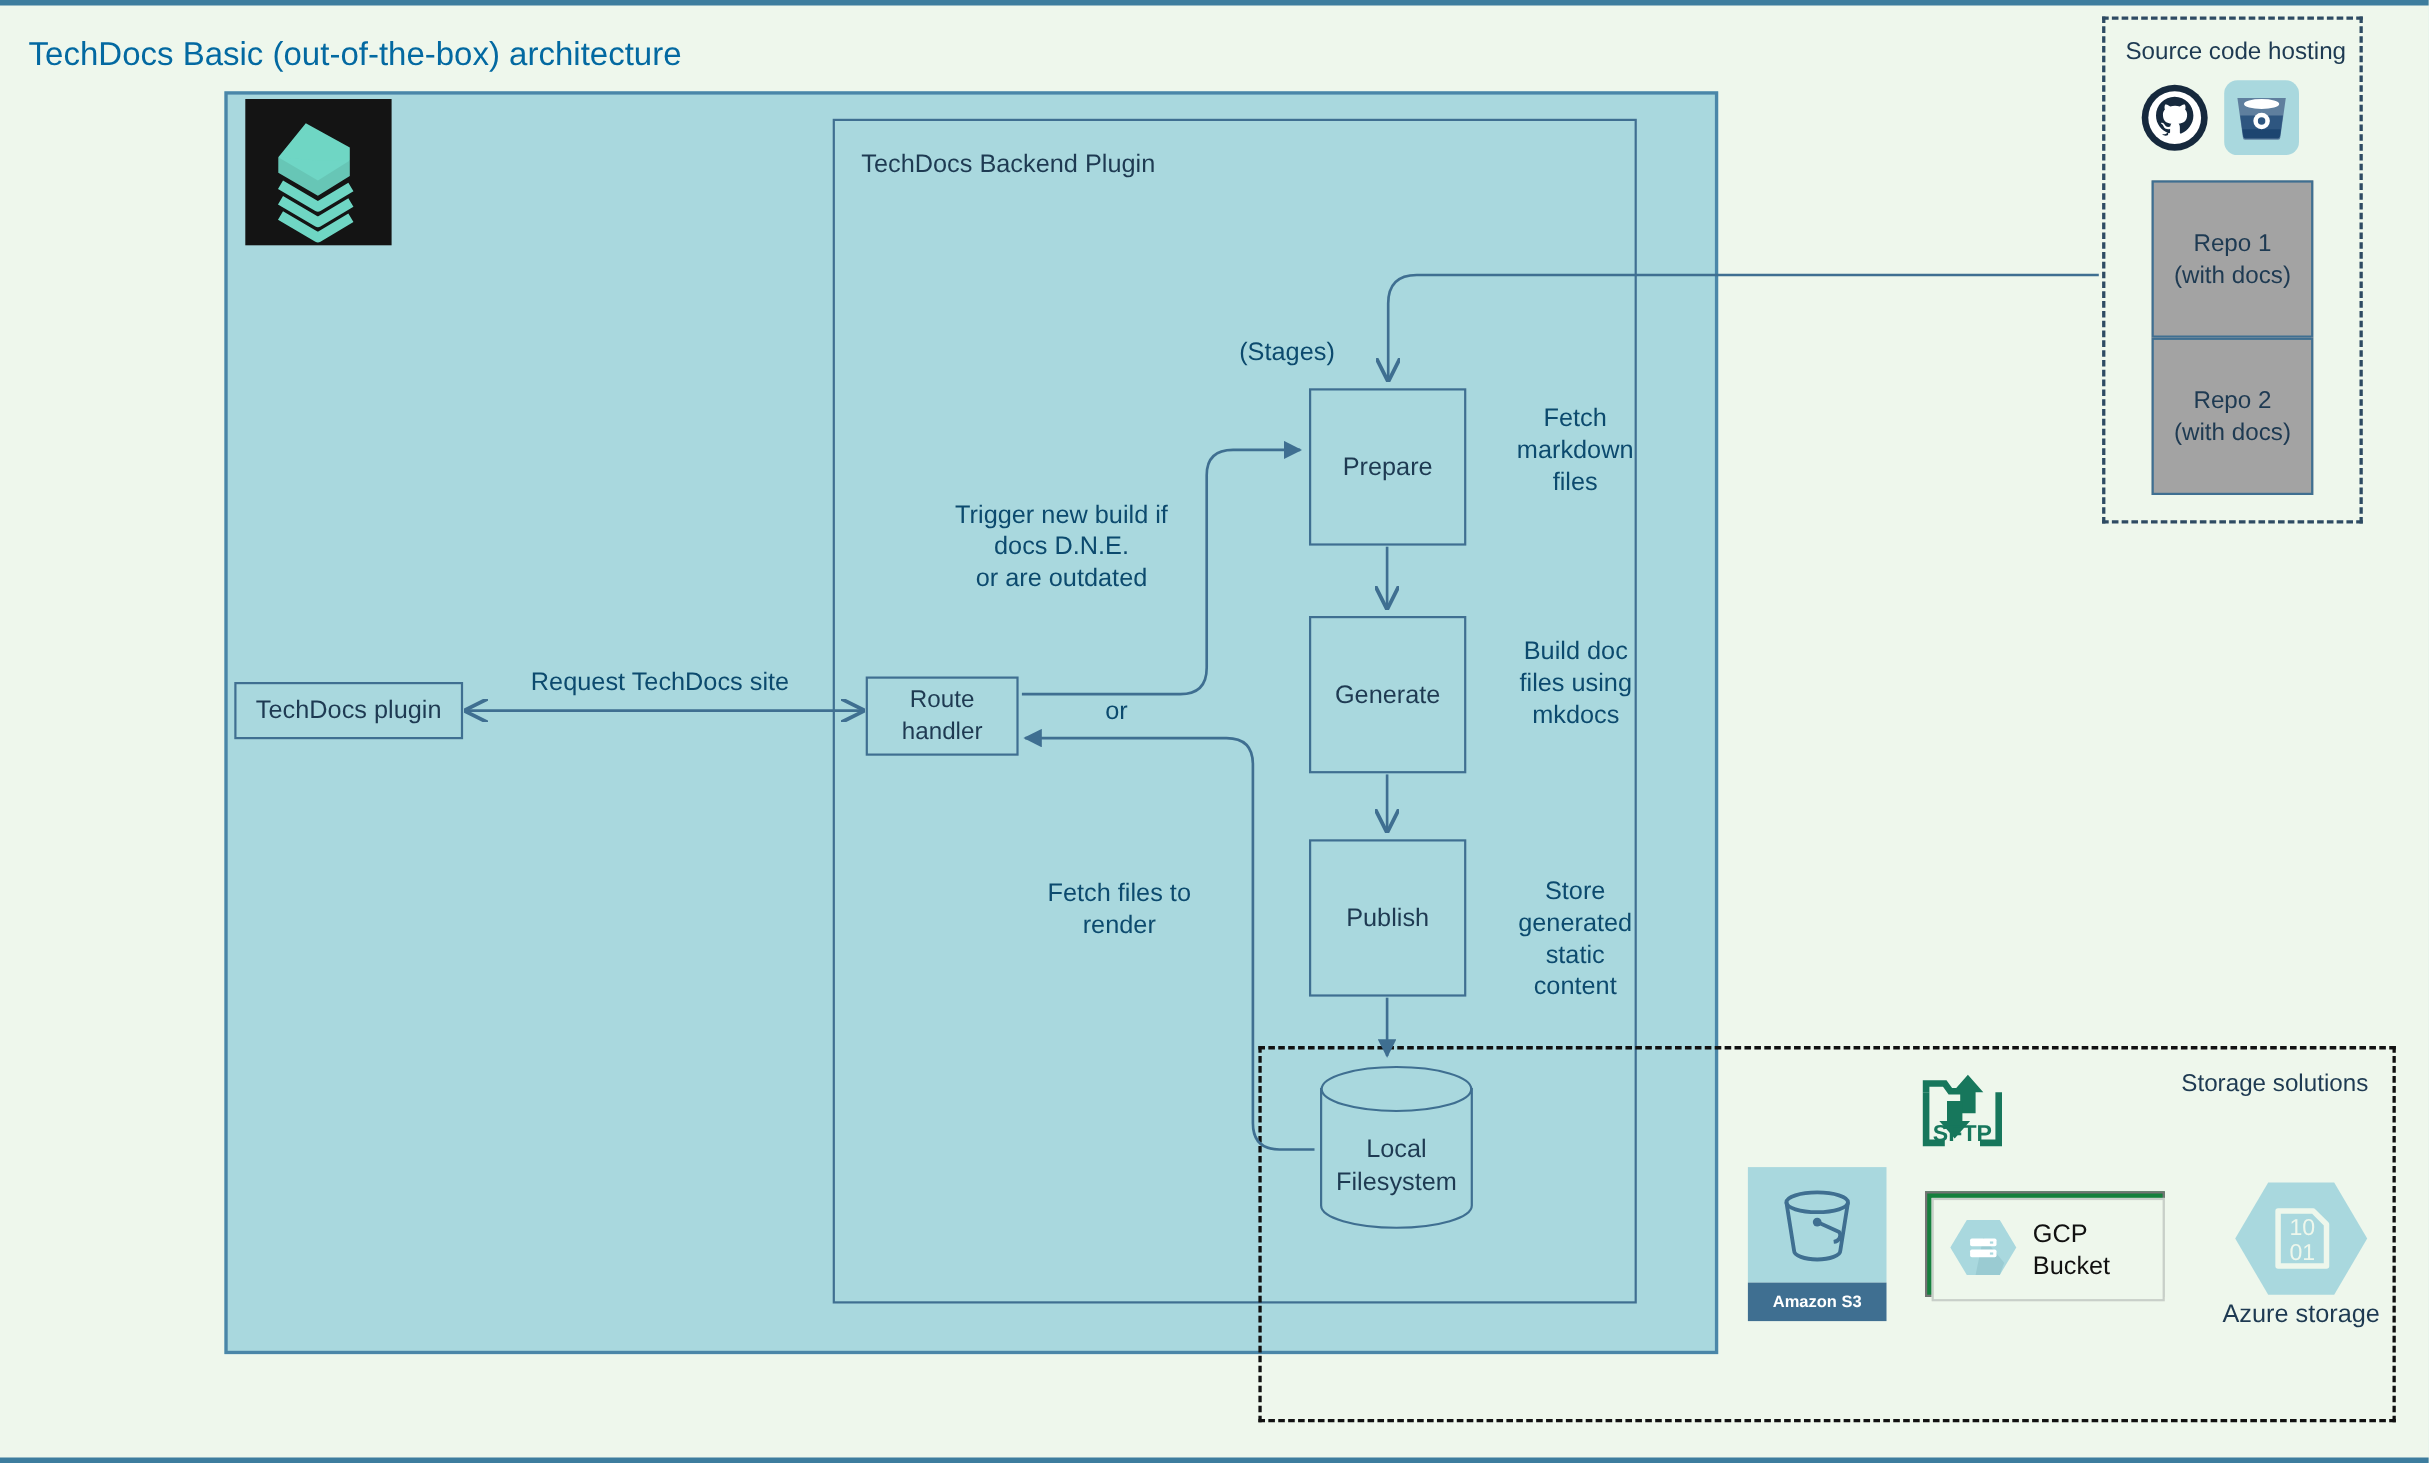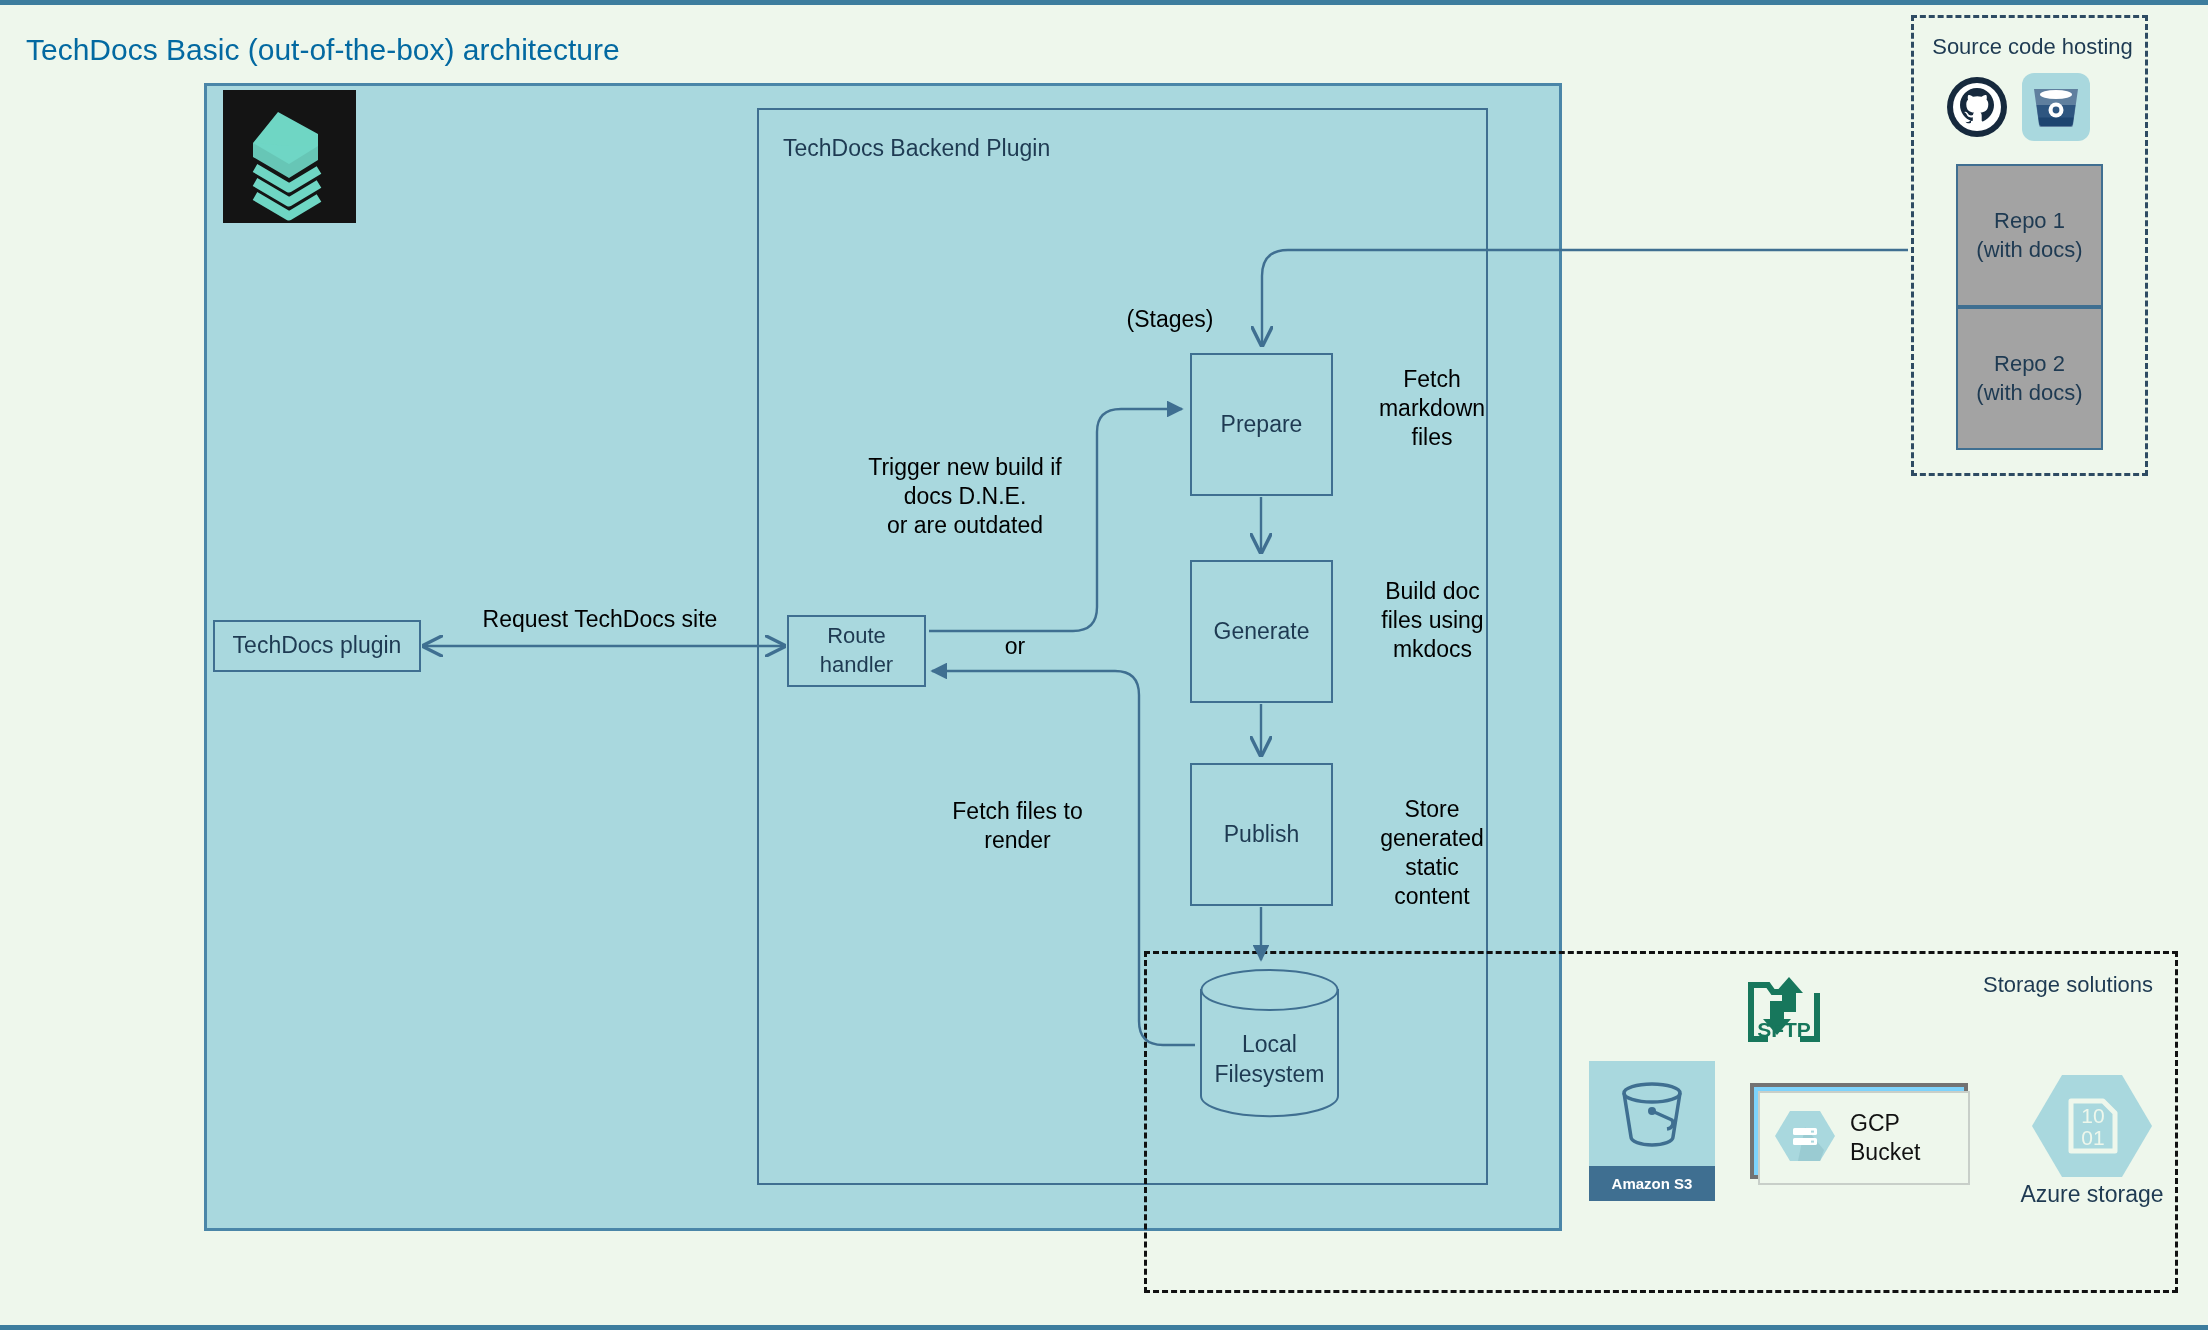--- a/index.html
+++ b/index.html
@@ -84,21 +84,21 @@
   .stage-prepare   { left: 1190px; top: 348px; width: 143px; height: 143px; }
   .stage-generate  { left: 1190px; top: 555px; width: 143px; height: 143px; }
   .stage-publish   { left: 1190px; top: 758px; width: 143px; height: 143px; }
 
   
   .anno {
     position: absolute;
     font-size: 23px;
     line-height: 1.26;
     text-align: center;
-    color: #000000;
+    color: #0c4a6e;
     white-space: pre-line;
   }
   .anno-stages      { left: 1100px; top: 300px; width: 140px; }
   .anno-fetch-md    { left: 1352px; top: 360px; width: 160px; }
   .anno-build-doc   { left: 1345px; top: 572px; width: 175px; }
   .anno-store       { left: 1352px; top: 790px; width: 160px; }
   .anno-trigger     { left: 830px; top: 448px; width: 270px; }
   .anno-request     { left: 450px; top: 600px; width: 300px; }
   .anno-or          { left: 985px; top: 627px; width: 60px; }
   .anno-fetch-files { left: 905px; top: 792px; width: 225px; }
@@ -207,22 +207,22 @@
   .sftp-icon {
     position: absolute;
     left: 1746px; top: 962px;
     width: 76px; height: 78px;
   }
 
   .gcp-card {
     position: absolute;
     left: 1750px; top: 1078px;
     width: 218px; height: 96px;
-    border: 4px solid #737373;
-    background: #7dd3fc;
+    border: 2px solid #737373;
+    background: #15803d;
   }
   .gcp-inner {
     position: absolute;
     left: 4px; top: 4px;
     width: 212px; height: 94px;
     border: 2px solid #c8cfc9;
     background: #eef7ec;
     display: flex;
     align-items: center;
     gap: 14px;

